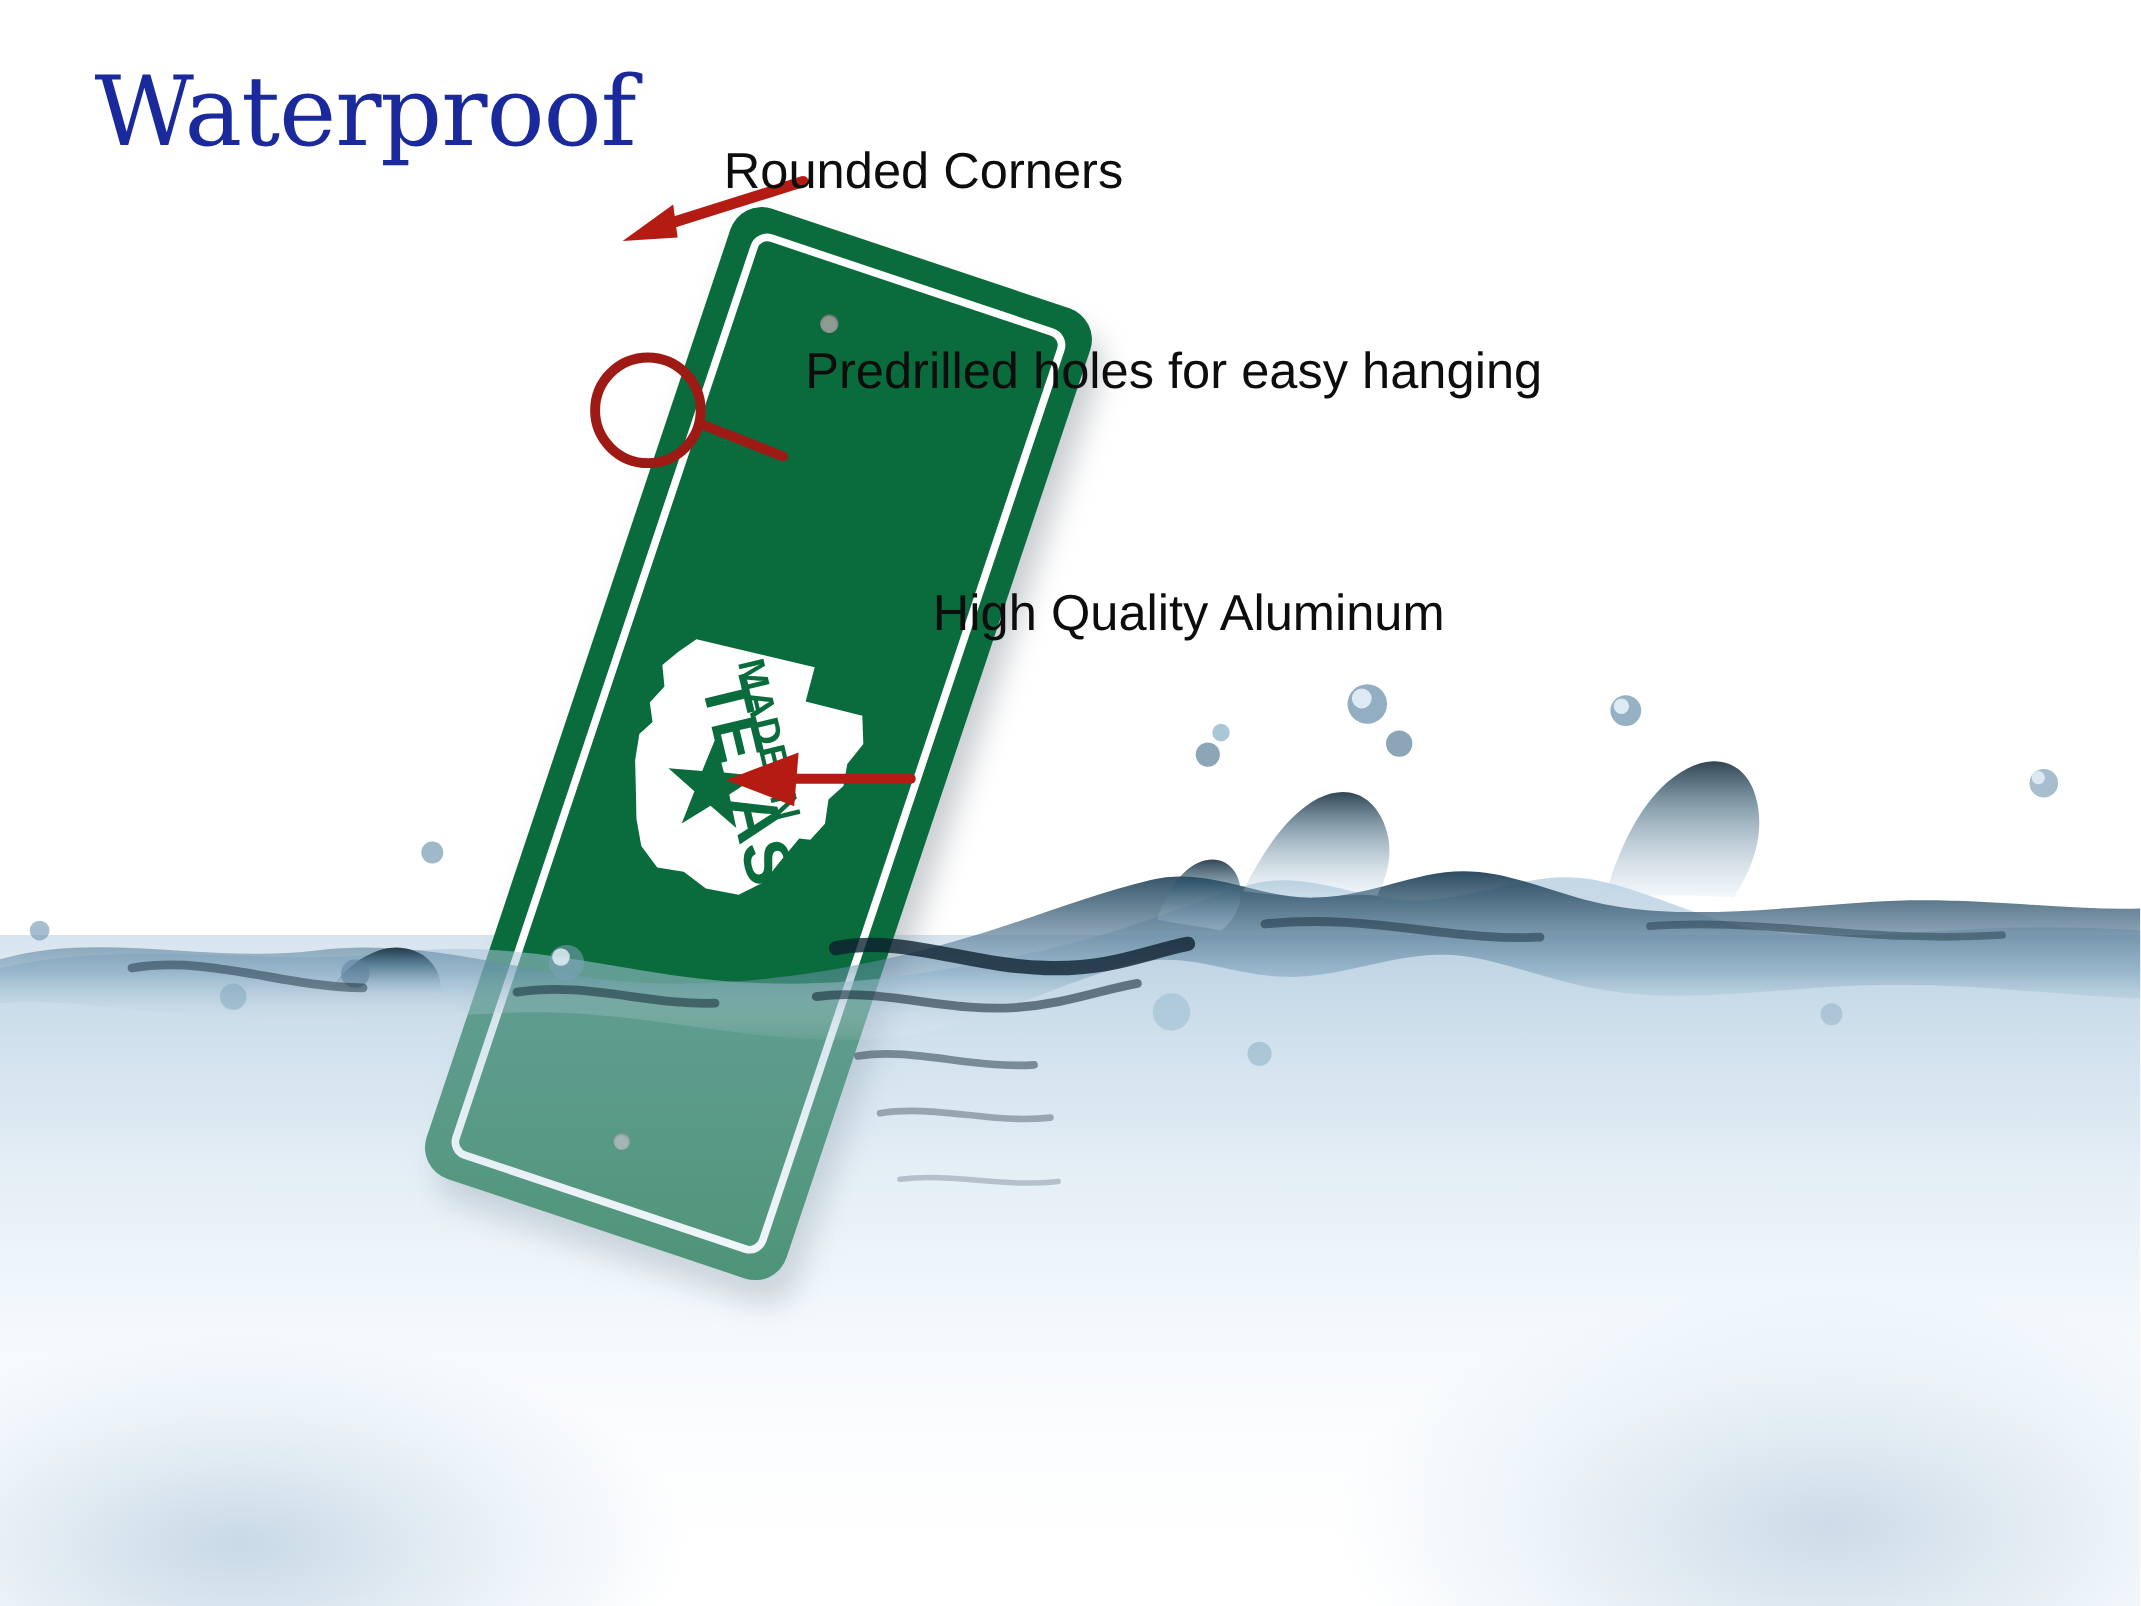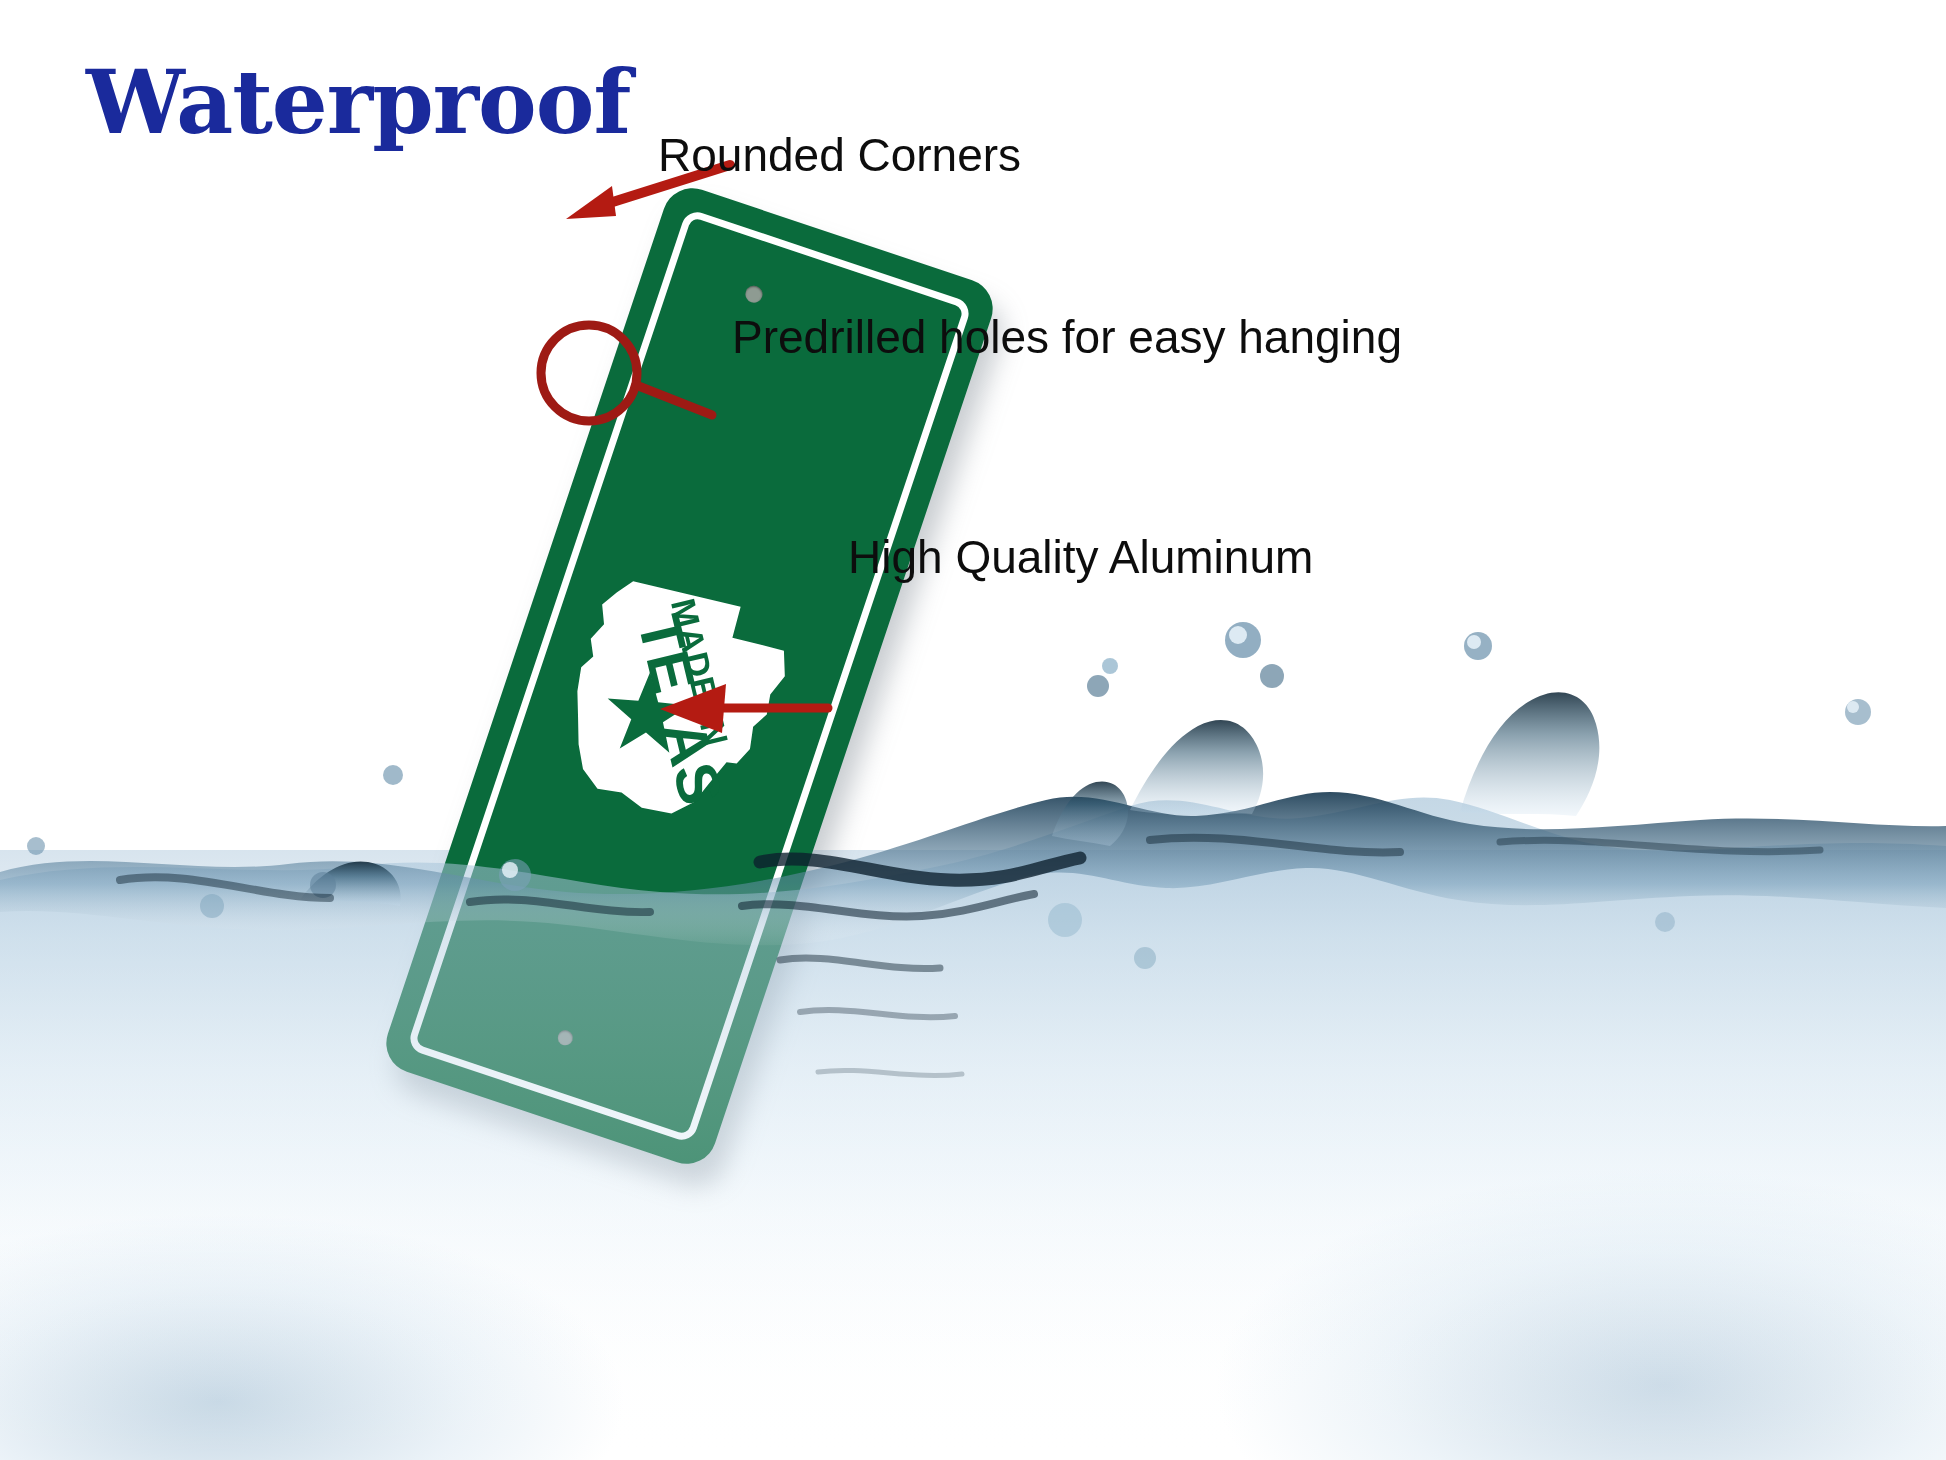--- a/index.html
+++ b/index.html
@@ -71,21 +71,21 @@
   
   .splash-front{
     position:absolute;left:0;top:0;width:1946px;height:1460px;
     pointer-events:none;
   }
 
   
   .headline{
     position:absolute;left:86px;top:58px;
     font-family:"DejaVu Serif", serif;
-    font-weight:bold;
+    font-weight:normal;
     font-size:88px;
     line-height:1;
     color:#1a2a9c;
     letter-spacing:-1px;
     white-space:nowrap;
   }
 
   
   .callout{
     position:absolute;

